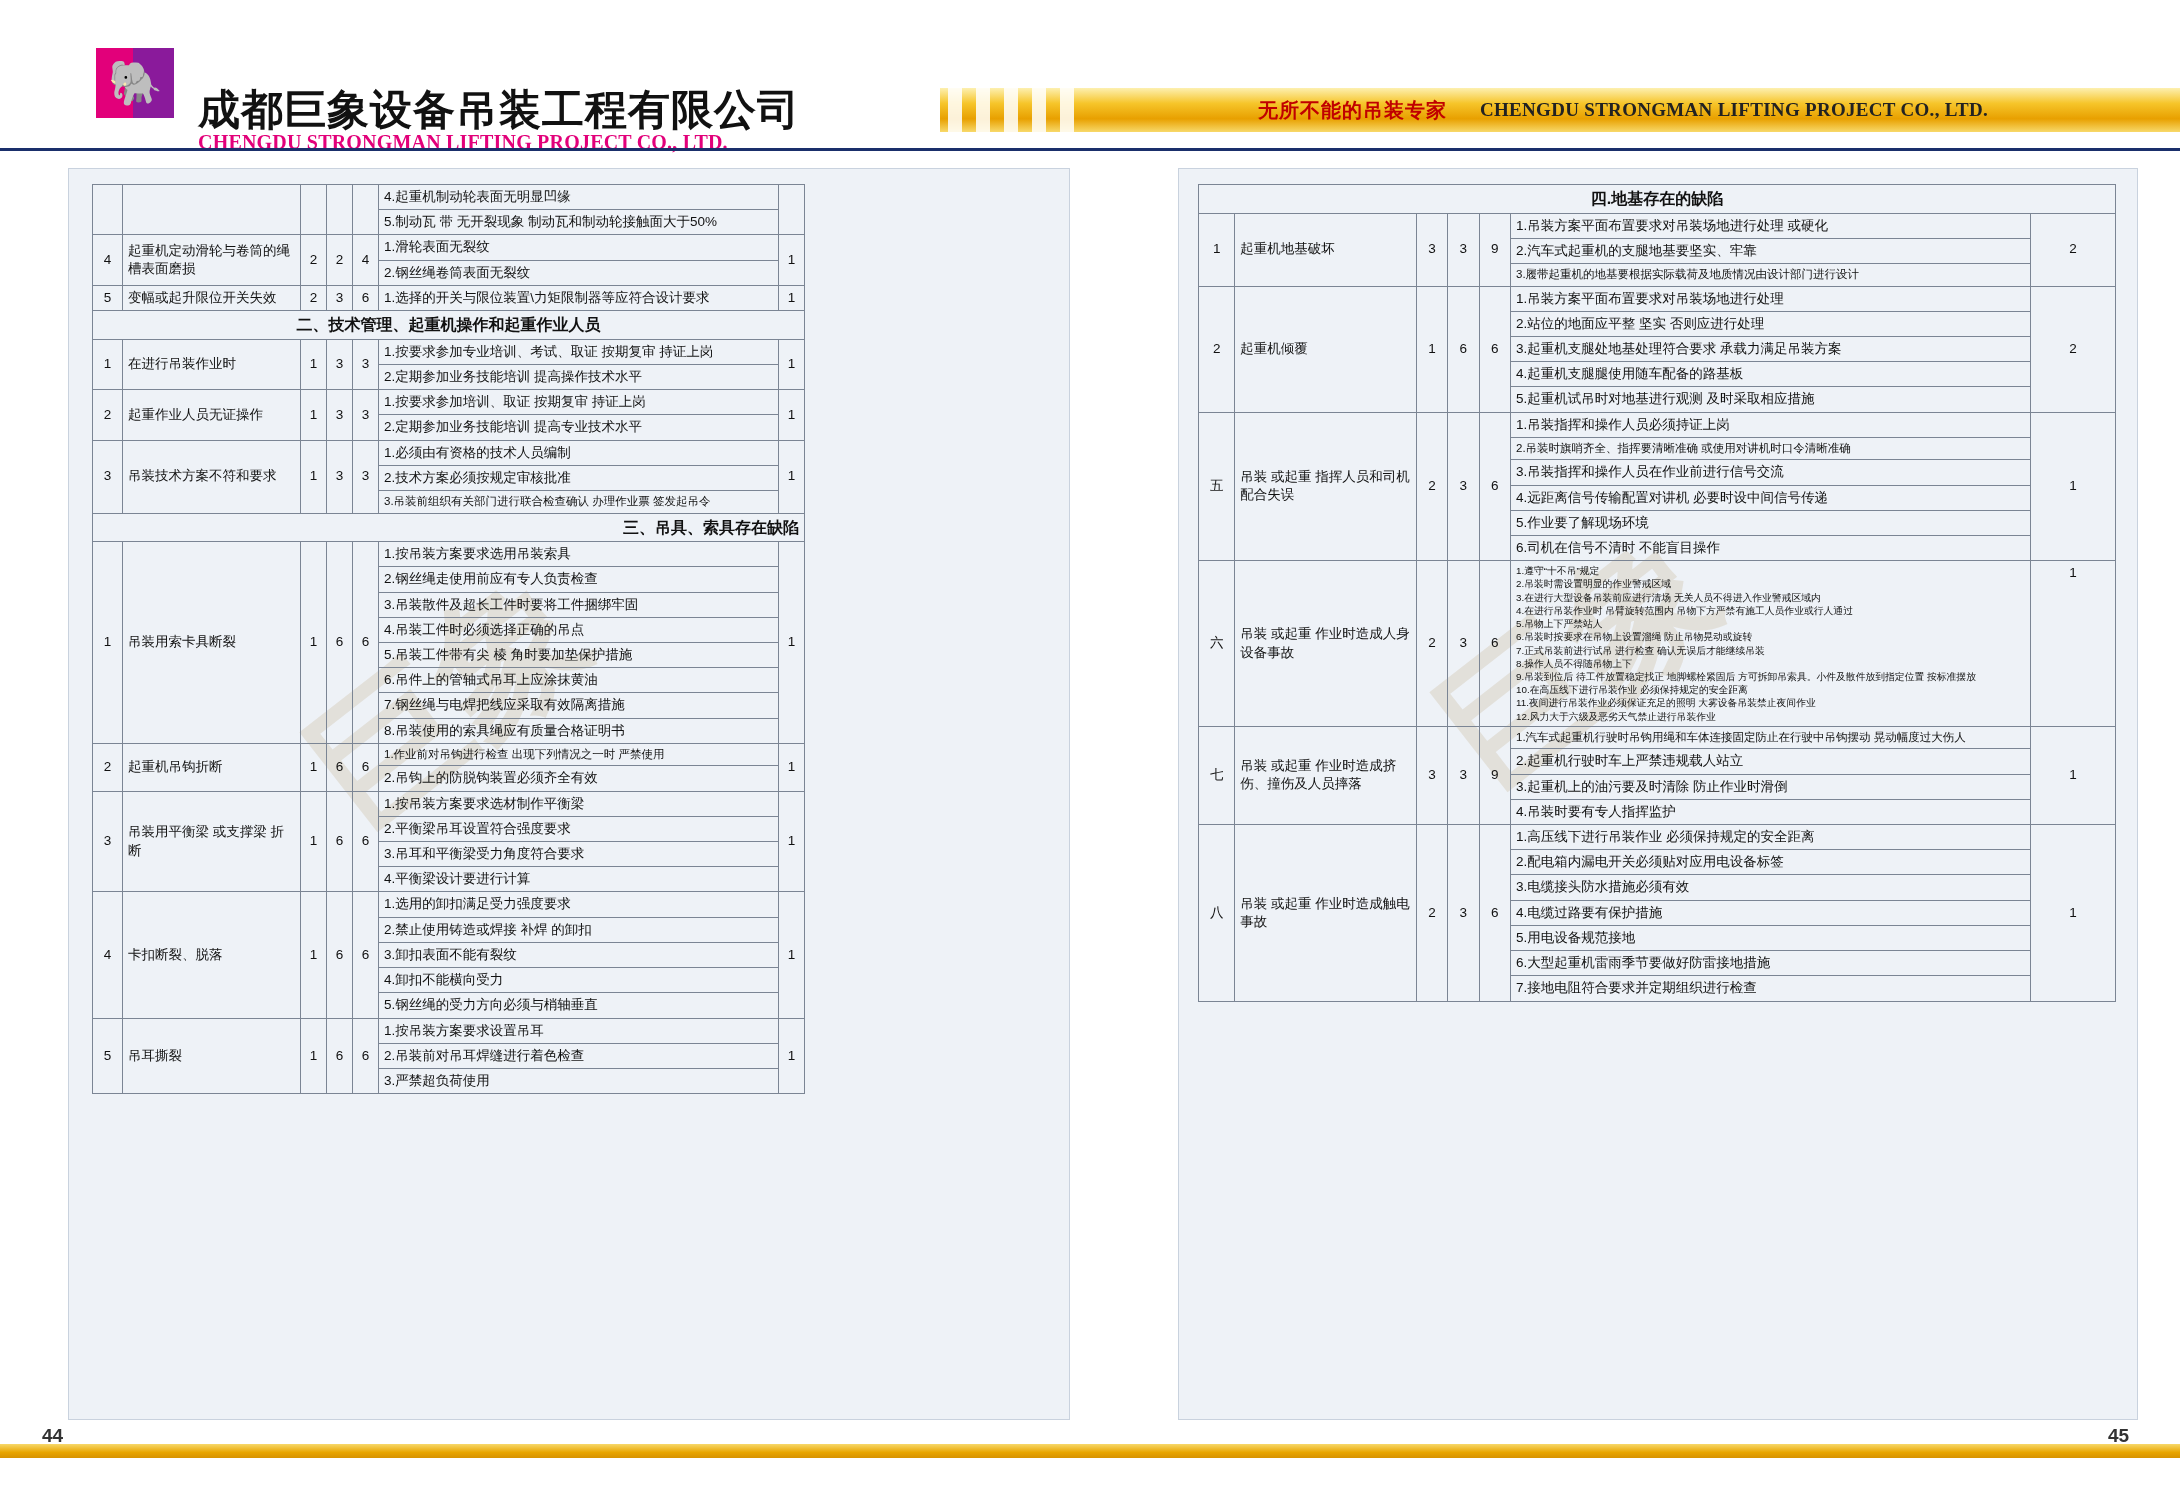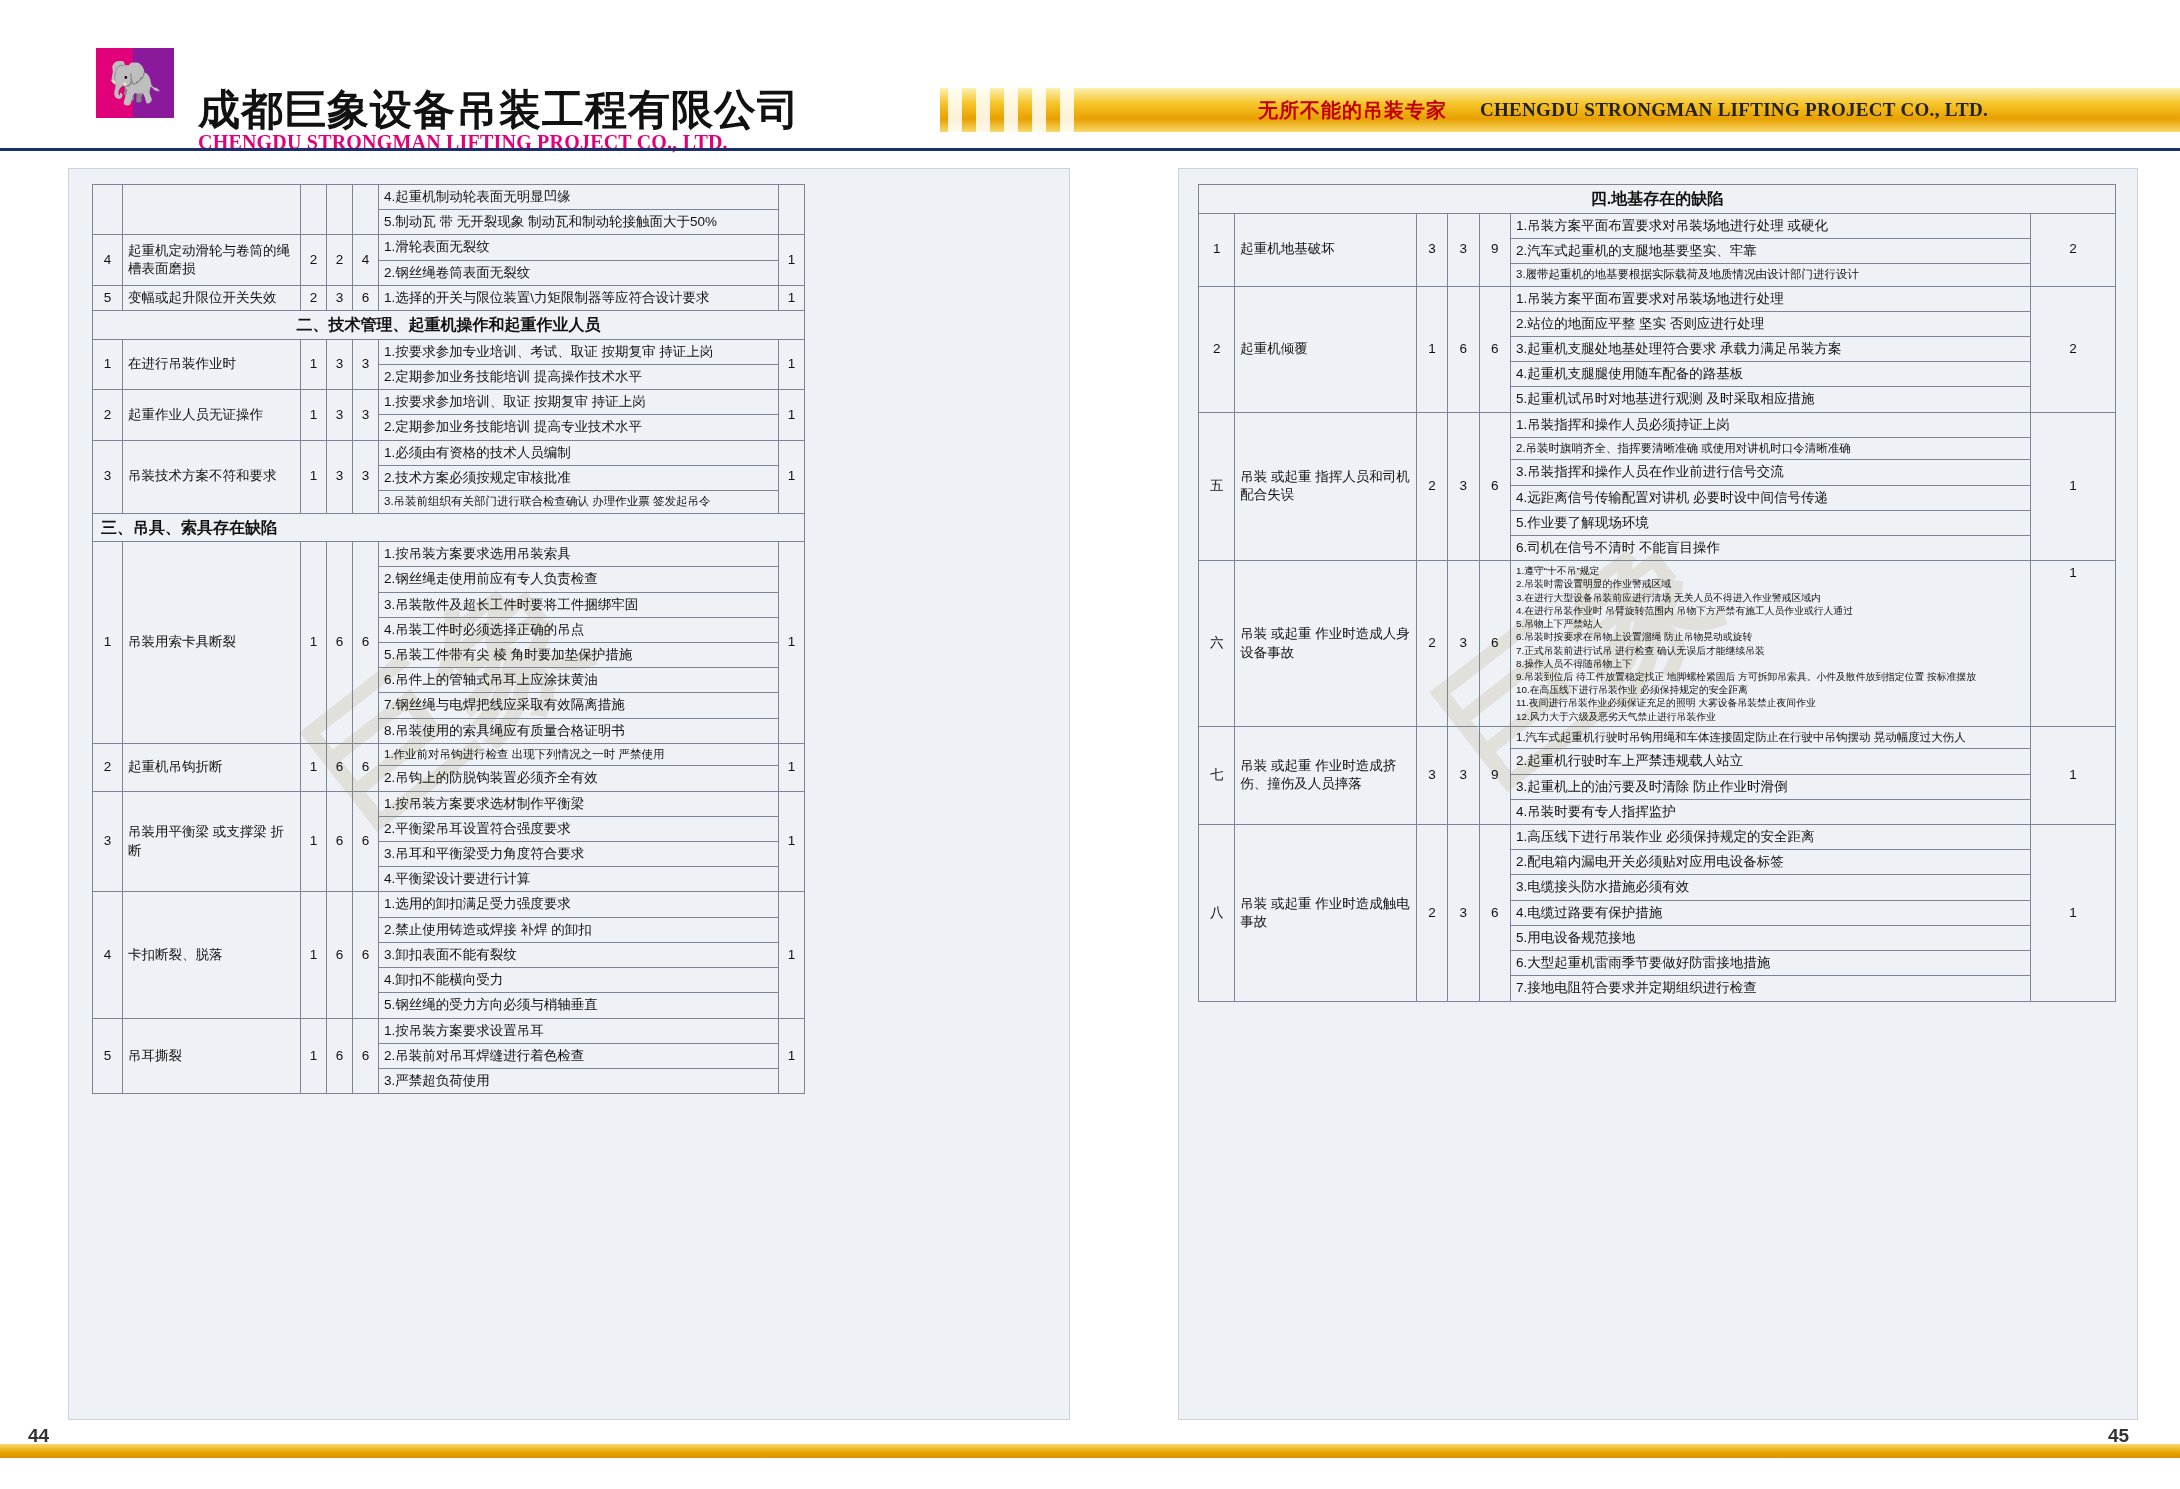--- a/index.html
+++ b/index.html
@@ -29,21 +29,21 @@
   .band-bars i{position:absolute;top:0;width:14px;height:44px;background:#fff;opacity:.85;display:block;}
   .tag-cn{position:absolute;left:1258px;top:97px;font-size:20px;font-weight:bold;color:#c00000;letter-spacing:1px;}
   .tag-en{position:absolute;left:1480px;top:99px;font-size:19px;font-weight:bold;color:#222;
     font-family:"Liberation Serif",serif;letter-spacing:.3px;}
   .hdr-rule{position:absolute;left:0;top:148px;width:2180px;height:3px;background:#1a2f6b;}
 
   
   .footer-band{position:absolute;left:0;top:1444px;width:2180px;height:14px;
     background:linear-gradient(180deg,#f7d86a 0%,#e8a500 60%,#d79200 100%);}
   .pgnum{position:absolute;top:1425px;font-size:19px;font-weight:bold;color:#333;}
-  .pgnum.l{left:28px;text-align:right;}
+  .pgnum.l{left:42px;text-align:right;}
   .pgnum.r{left:2108px;text-align:center;}
 
   
   .panel{position:absolute;background:#eef2f7;border:1px solid #c9d2de;}
   .panel.left{left:68px;top:168px;width:1000px;height:1250px;}
   .panel.right{left:1178px;top:168px;width:958px;height:1250px;}
   .sheet{position:absolute;left:10px;top:10px;right:10px;bottom:10px;background:#eef2f7;}
 
   
   .wm{position:absolute;color:#d9d2c4;opacity:.55;font-size:150px;font-weight:bold;
@@ -185,21 +185,21 @@
       <td rowspan="3" class="c">1</td>
     </tr>
     <tr>
       <td>2.技术方案必须按规定审核批准</td>
     </tr>
     <tr>
       <td class="small">3.吊装前组织有关部门进行联合检查确认 办理作业票 签发起吊令</td>
     </tr>
 
     <tr>
-      <td colspan="7" style="text-align:left;padding-left:8px;" class="sec">三、吊具、索具存在缺陷</td>
+      <td colspan="7" style="text-align:right;padding-left:8px;" class="sec">三、吊具、索具存在缺陷</td>
     </tr>
 
     <tr>
       <td rowspan="8" class="c">1</td>
       <td rowspan="8">吊装用索卡具断裂</td>
       <td rowspan="8" class="c">1</td>
       <td rowspan="8" class="c">6</td>
       <td rowspan="8" class="c">6</td>
       <td>1.按吊装方案要求选用吊装索具</td>
       <td rowspan="8" class="c">1</td>

